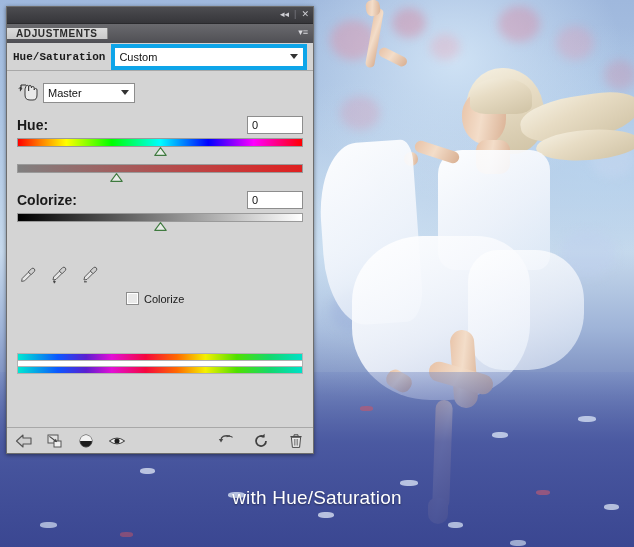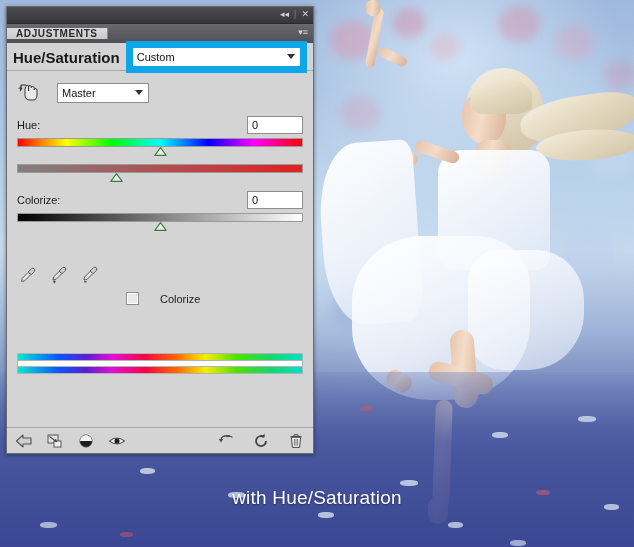--- a/index.html
+++ b/index.html
@@ -62,51 +62,51 @@
     font-size:10px;font-weight:bold;color:#2c2c2c;letter-spacing:.6px;
   }
   .tab.inactive{background:linear-gradient(180deg,#75757a,#5d5d62);color:#d6d6d6;border:none;flex:1;}
   .panel-menu{position:absolute;right:5px;top:3px;display:flex;align-items:center;gap:1px;color:#d9d9dd;font-size:9px;}
 
   #headerrow{
     height:22px;display:flex;align-items:center;gap:6px;
     padding:3px 6px 2px 6px;background:#d4d4d4;
     border-bottom:1px solid #a8a8a8;
   }
-  .hs-label{font-weight:bold;font-size:15px;color:#1a1a1a;white-space:nowrap;}
+  .hs-label{font-weight:bold;font-size:11px;color:#1a1a1a;white-space:nowrap;font-family:Liberation Mono, monospace;}
   .combo{
-    flex:1;height:18px;background:#fff;border:7px solid #0ea5e9;
+    flex:1;height:18px;background:#fff;border:4px solid #0ea5e9;
     display:flex;align-items:center;padding:0 4px;position:relative;font-size:11px;color:#111;
   }
   .combo .caret{position:absolute;right:5px;top:6px;width:0;height:0;
     border-left:4px solid transparent;border-right:4px solid transparent;border-top:5px solid #333;}
 
   #body{padding:8px 10px 0 10px;}
 
-  .toolrow{display:flex;align-items:center;gap:14px;margin:2px 0 10px 0;}
+  .toolrow{display:flex;align-items:center;margin:2px 0 10px 0;}
   .targeted-tool{width:26px;height:24px;display:flex;align-items:center;justify-content:center;}
   .mastercombo{width:82px;height:18px;background:#fff;border:1px solid #8d8d8d;display:flex;align-items:center;
     padding:0 4px;position:relative;font-size:11px;}
   .mastercombo .caret{position:absolute;right:5px;top:6px;width:0;height:0;
     border-left:4px solid transparent;border-right:4px solid transparent;border-top:5px solid #333;}
 
   .slider-group{margin-bottom:8px;}
   .slider-head{display:flex;align-items:center;justify-content:space-between;height:20px;}
-  .slider-label{font-size:11px;color:#1a1a1a;}
+  .slider-label{font-size:14px;color:#1a1a1a;font-weight:bold;}
   .valbox{width:46px;height:16px;background:#fff;border:1px solid #8d8d8d;
     font-size:11px;color:#111;display:flex;align-items:center;padding:0 4px;}
   .track-wrap{position:relative;height:18px;margin-top:3px;}
   .track{position:absolute;left:0;top:0;width:100%;height:9px;border:1px solid #9a9a9a;box-sizing:border-box;}
   .track.hue{background:linear-gradient(90deg,#ff0000,#ff7f00 8%,#ffff00 17%,#00ff00 33%,#00ffff 50%,#0000ff 67%,#ff00ff 83%,#ff0000 100%);}
   .track.sat{background:linear-gradient(90deg,#808080,#e02020);}
   .track.light{background:linear-gradient(90deg,#000000,#ffffff);}
   .thumb{position:absolute;top:9px;width:13px;height:9px;transform:translateX(-6px);}
 
   .eyerow{display:flex;align-items:center;gap:13px;margin:14px 0 6px 2px;}
-  .checkwrap{display:flex;align-items:center;gap:21px;margin-left:14px;margin-top:47px;}
+  .checkwrap{display:flex;align-items:center;gap:5px;margin-left:14px;margin-top:47px;}
   .checkbox{width:11px;height:11px;background:#e9e9e9;border:1px solid #8d8d8d;box-shadow:inset 0 0 0 1px #fff;}
   .checklabel{font-size:11px;color:#1a1a1a;}
 
   .rainbow-block{margin-top:48px;}
   .rb{height:8px;border:1px solid #b3b3b3;box-sizing:border-box;
     background:linear-gradient(90deg,#00e8d2 0%,#0b57ff 14%,#5b1fd0 24%,#e20fd6 33%,#f5073e 45%,#ff6a00 56%,#f4f000 66%,#4fe000 77%,#13d86f 89%,#00e0c8 100%);}
   .rb-gap{height:5px;background:#ffffff;border-left:1px solid #b3b3b3;border-right:1px solid #b3b3b3;}
 
   #footer{
     position:absolute;left:0;bottom:0;width:100%;height:26px;

